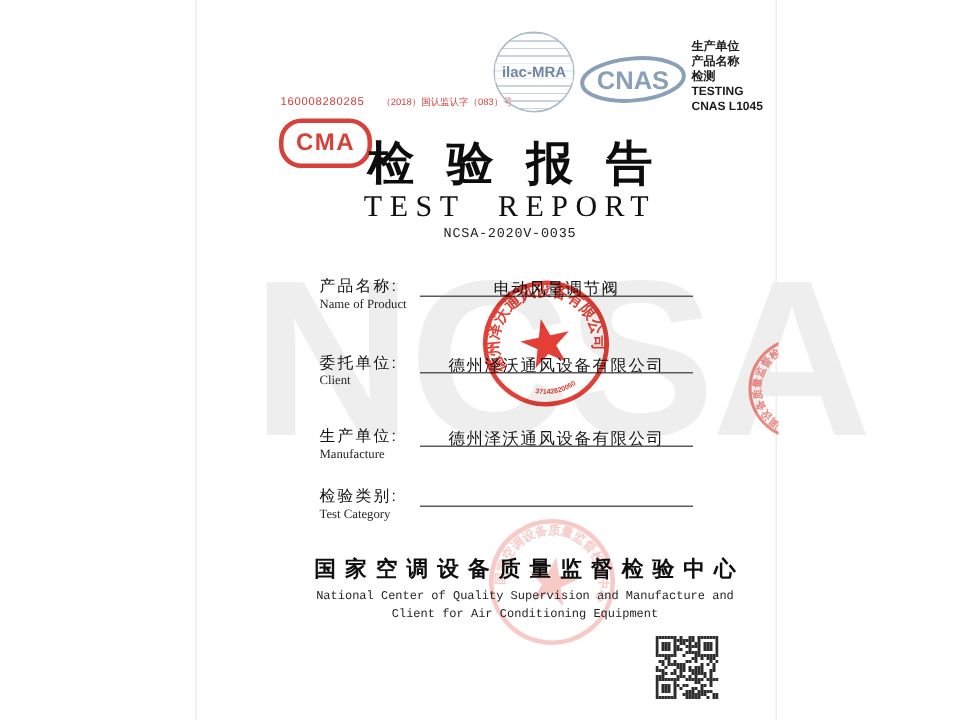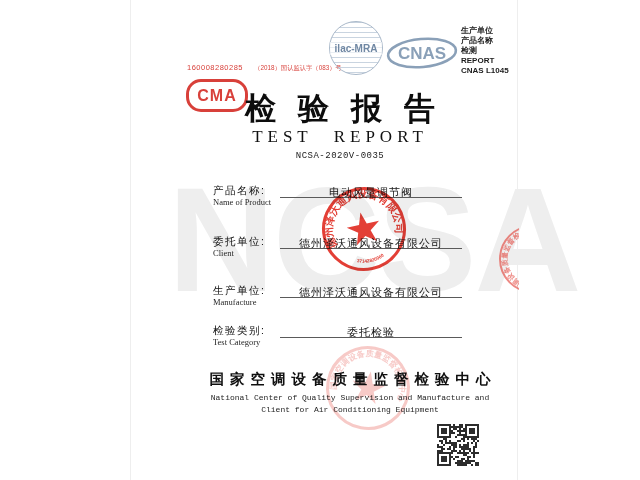--- a/index.html
+++ b/index.html
@@ -23,21 +23,21 @@
         background:repeating-linear-gradient(180deg,#c9d4e0 0 1px,transparent 1px 5px);
         display:flex;align-items:center;justify-content:flex-start;}
   .ilac span{display:block;width:100%;text-align:center;font-size:10px;font-weight:bold;color:#6f87a3;
              background:rgba(255,255,255,0.6);padding:1px 0;}
   .cnas{left:386px;top:36px;}
   .acc{left:461px;top:26px;font-size:8px;font-weight:bold;line-height:10px;color:#1c1c1c;}
 
   
   .title-cn{left:120px;top:88px;width:440px;text-align:center;font-size:31px;font-weight:bold;
             letter-spacing:22px;text-indent:22px;color:#0d0d0d;}
-  .title-en{left:120px;top:127px;width:440px;text-align:center;font-size:17px;
+  .title-en{left:120px;top:127px;width:440px;text-align:center;font-size:20px;
             font-family:"Liberation Serif","DejaVu Serif",serif;letter-spacing:5px;word-spacing:12px;color:#101010;}
   .report-no{left:120px;top:151px;width:440px;text-align:center;
              font-family:"Liberation Mono","DejaVu Sans Mono",monospace;font-size:9px;letter-spacing:0.5px;color:#222;}
 
   
   .watermark{left:168px;top:166px;font-size:148px;font-weight:bold;letter-spacing:-2px;
              color:#eeeeee;z-index:0;line-height:1;user-select:none;}
 
   
   .row{position:absolute;left:0;width:640px;height:36px;z-index:2;}
@@ -89,21 +89,21 @@
 
   <svg class="abs cnas" width="72" height="34" viewBox="0 0 72 34">
     <ellipse cx="36" cy="17" rx="34" ry="14" fill="none" stroke="#8aa0b8" stroke-width="2.6" transform="rotate(-5 36 17)"></ellipse>
     <text x="36" y="23" text-anchor="middle" font-size="17" font-weight="bold" fill="#8aa0b8">CNAS</text>
   </svg>
 
   <div class="abs acc">
     <div>生产单位</div>
     <div>产品名称</div>
     <div>检测</div>
-    <div>REPORT</div>
+    <div>TESTING</div>
     <div>CNAS L1045</div>
   </div>
 
   <div class="abs title-cn">检验报告</div>
   <div class="abs title-en">TEST REPORT</div>
   <div class="abs report-no">NCSA-2020V-0035</div>
 
   <div class="row" style="top:182px">
     <div class="f-cn">产品名称:</div>
     <div class="f-en">Name of Product</div>
@@ -118,21 +118,20 @@
   </div>
   <div class="row" style="top:282px">
     <div class="f-cn">生产单位:</div>
     <div class="f-en">Manufacture</div>
     <div class="f-value">德州泽沃通风设备有限公司</div>
     <div class="f-line"></div>
   </div>
   <div class="row" style="top:322px">
     <div class="f-cn">检验类别:</div>
     <div class="f-en">Test Category</div>
-    <div class="f-value">委托检验</div>
     <div class="f-line"></div>
   </div>
 
   <svg class="seal main-seal" width="86" height="86" viewBox="0 0 84 84">
     <circle class="seal-ring" cx="42" cy="42" r="39.5" stroke-width="3"></circle>
     <path id="arcTop" d="M 12.9,52.6 A 31,31 0 1 1 71.1,52.6" fill="none"></path>
     <path id="arcBot" d="M 15,60.9 A 33,33 0 0 0 69,60.9" fill="none"></path>
     <text class="seal-text" font-size="10">
       <textPath href="#arcTop" startOffset="50%" text-anchor="middle">德州泽沃通风设备有限公司</textPath>
     </text>

